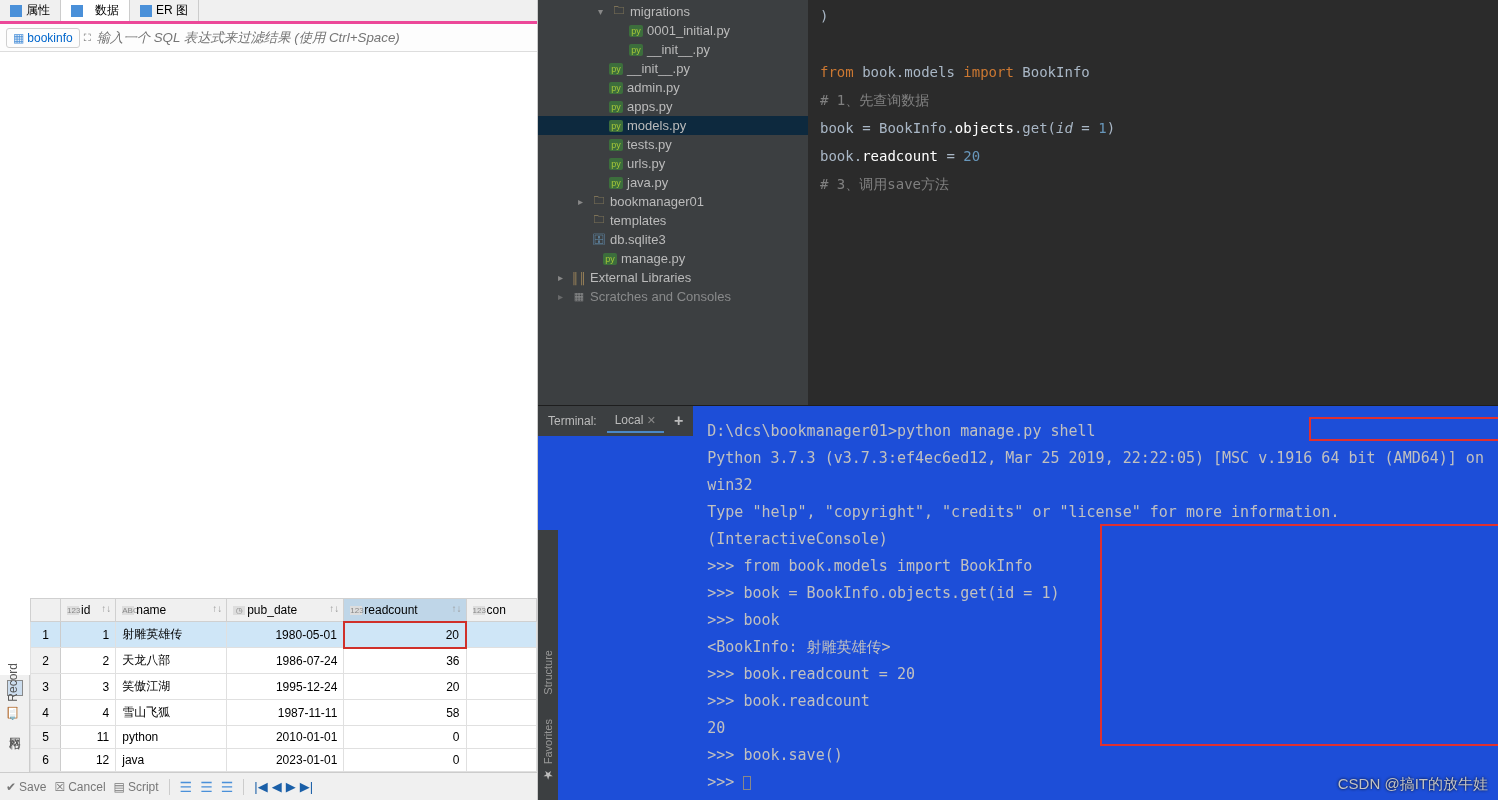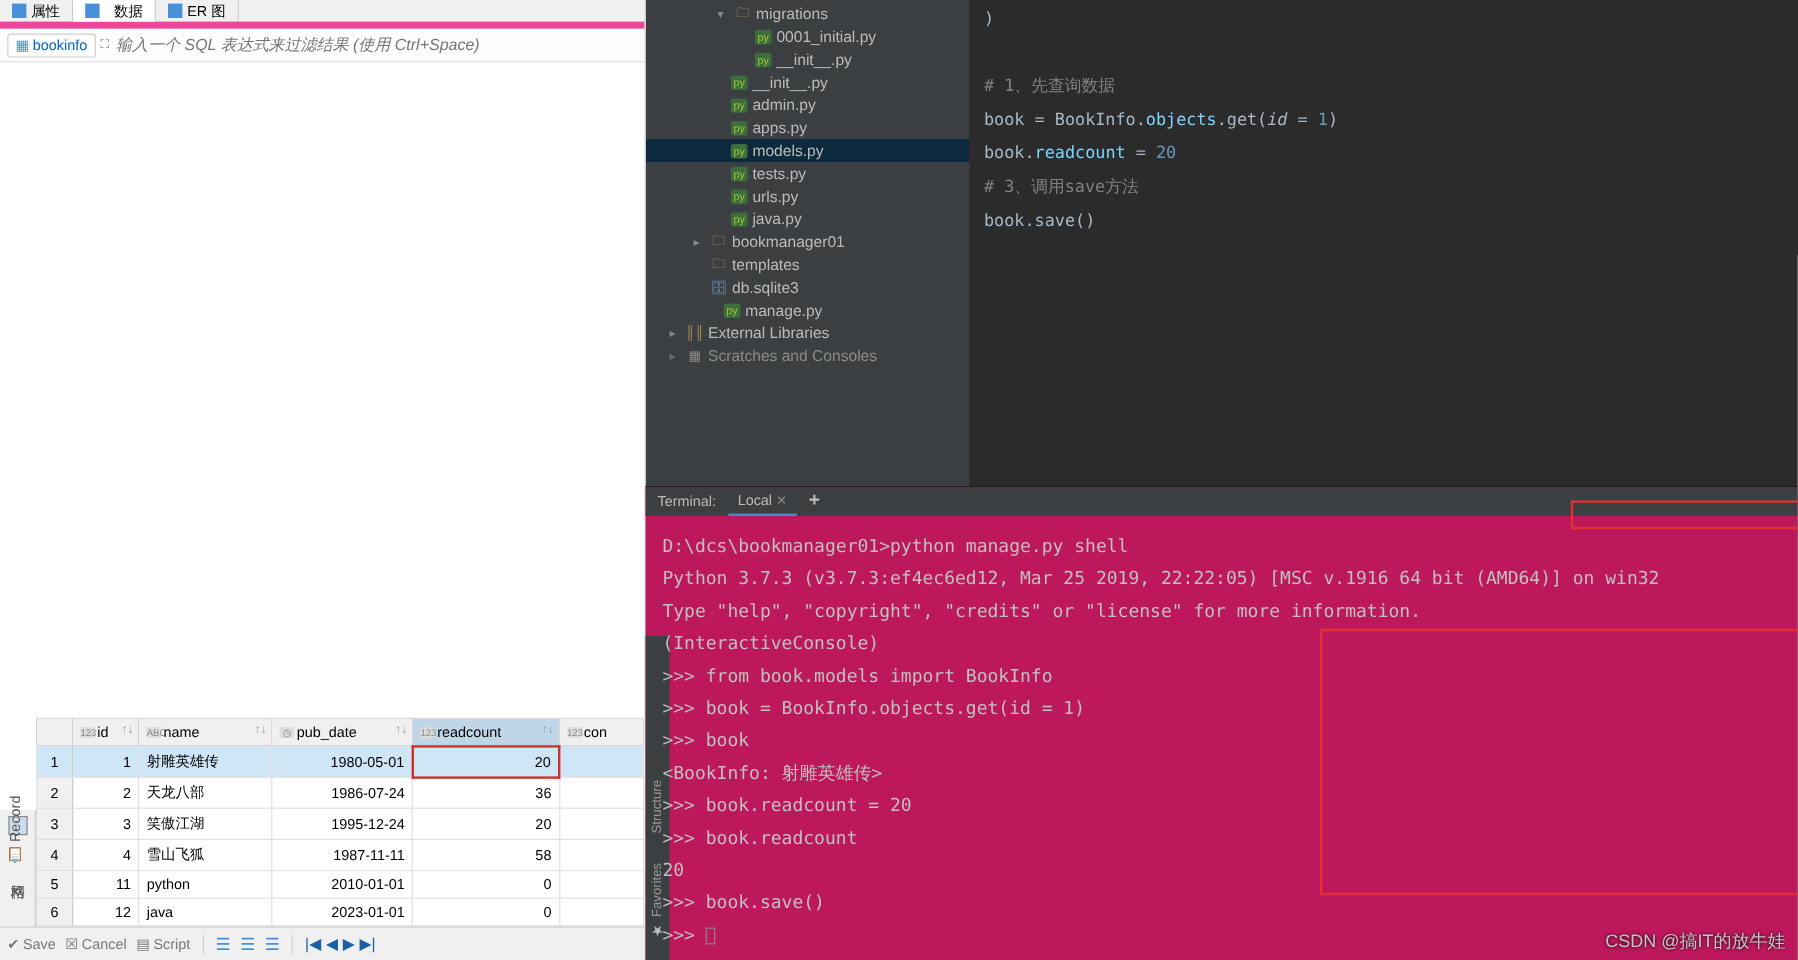--- a/index.html
+++ b/index.html
@@ -1,20 +1,20 @@
 <!DOCTYPE html>
 <html><head>
   <meta charset="utf-8">
   <style>
     * { margin: 0; padding: 0; box-sizing: border-box; }
     body { font-family: "Microsoft YaHei", Arial, sans-serif; font-size: 12px; width: 1498px; height: 800px; overflow: hidden; display: flex; }
     
     
     .left-panel { width: 538px; height: 800px; background: #f5f5f5; border-right: 1px solid #ccc; display: flex; flex-direction: column; position: relative; }
-    .tabs-bar { height: 24px; background: #f0f0f0; display: flex; border-bottom: 6px solid #ec4899; }
+    .tabs-bar { height: 24px; background: #f0f0f0; display: flex; border-bottom: 3px solid #ec4899; }
     .tab { padding: 3px 10px; display: flex; align-items: center; gap: 4px; border-right: 1px solid #ccc; cursor: pointer; }
     .tab.active { background: #fff; gap: 12px; }
     .tab-icon { width: 12px; height: 12px; display: inline-block; }
     .tab-icon.props { background: #4a90d9; }
     .tab-icon.data { background: #4a90d9; }
     .tab-icon.er { background: #4a90d9; }
     
     .filter-bar { height: 28px; display: flex; align-items: center; padding: 2px 6px; background: #fdfdfd; border-bottom: 1px solid #ddd; }
     .table-name-tab { color: #0066cc; padding: 2px 6px; border: 1px solid #d0d0d0; border-radius: 3px; margin-right: 4px; display: flex; align-items: center; gap: 3px; }
     .expand-icon { font-size: 10px; color: #666; }
@@ -64,24 +64,24 @@
     .chevron { color: #888; font-size: 10px; display: inline-block; width: 10px; }
     
     .code-editor { flex: 1; background: #2b2b2b; display: flex; font-family: Consolas, monospace; font-size: 14px; overflow: hidden; }
     .gutter { width: 50px; background: #313335; color: #606366; text-align: right; padding-right: 8px; line-height: 28px; padding-top: 2px; }
     .gutter div { height: 28px; }
     .code-lines { flex: 1; color: #a9b7c6; line-height: 28px; padding-top: 2px; padding-left: 12px; }
     .code-lines div { height: 28px; white-space: pre; }
     .kw { color: #cc7832; }
     .num-lit { color: #6897bb; }
     .comment { color: #808080; }
-    .attr { color: #7dd3fc; }
+    .attr { color: #ffffff; }
     .ital { font-style: italic; }
     
-    .terminal-section { height: 395px; background: #be185d; border-top: 1px solid #1e1e1e; display: flex; flex-direction: column; position: relative; }
+    .terminal-section { height: 395px; background: #1d4ed8; border-top: 1px solid #1e1e1e; display: flex; flex-direction: row; position: relative; }
     .terminal-header { height: 30px; background: #3c3f41; display: flex; align-items: center; padding: 0 10px; color: #bbb; gap: 10px; }
     .term-tab { padding: 4px 8px; border-bottom: 2px solid #4a88c7; }
     .term-close { color: #888; font-size: 11px; cursor: pointer; }
     .term-add { color: #bbb; font-size: 16px; cursor: pointer; font-weight: bold; }
     
     .terminal-body { flex: 1; padding: 12px 14px; color: #c0c0c0; font-family: Consolas, monospace; font-size: 15px; line-height: 27px; position: relative; }
     .terminal-body pre { white-space: pre-wrap; }
     .red-box-1 { position: absolute; border: 2px solid #e03030; top: 11px; left: 771px; width: 233px; height: 24px; pointer-events: none; }
     .red-box-2 { position: absolute; border: 2px solid #e03030; top: 118px; left: 562px; width: 516px; height: 222px; pointer-events: none; }
     
@@ -286,25 +286,25 @@
           <span class="chevron">▸</span>
           <span class="tree-icon">▦</span>
           <span>Scratches and Consoles</span>
         </div>
     </div>
 
     <div class="code-editor">
       <div class="code-lines" id="code-lines">
           <div>)</div>
           <div>&nbsp;</div>
+          <div><span class="kw">from</span> book.models <span class="kw">import</span> BookInfo</div>
           <div><span class="comment"># 1、先查询数据</span></div>
           <div>book = BookInfo.<span class="attr">objects</span>.get(<span class="ital">id </span>= <span class="num-lit">1</span>)</div>
           <div>book.<span class="attr">readcount</span> = <span class="num-lit">20</span></div>
           <div><span class="comment"># 3、调用save方法</span></div>
-          <div>book.save()</div>
           <div>&nbsp;</div>
           <div>&nbsp;</div>
         </div>
     </div>
   </div>
 
   <div class="terminal-section">
     <div class="terminal-header">
       <span>Terminal:</span>
       <span class="term-tab"><span>Local</span> <span class="term-close">✕</span></span>

